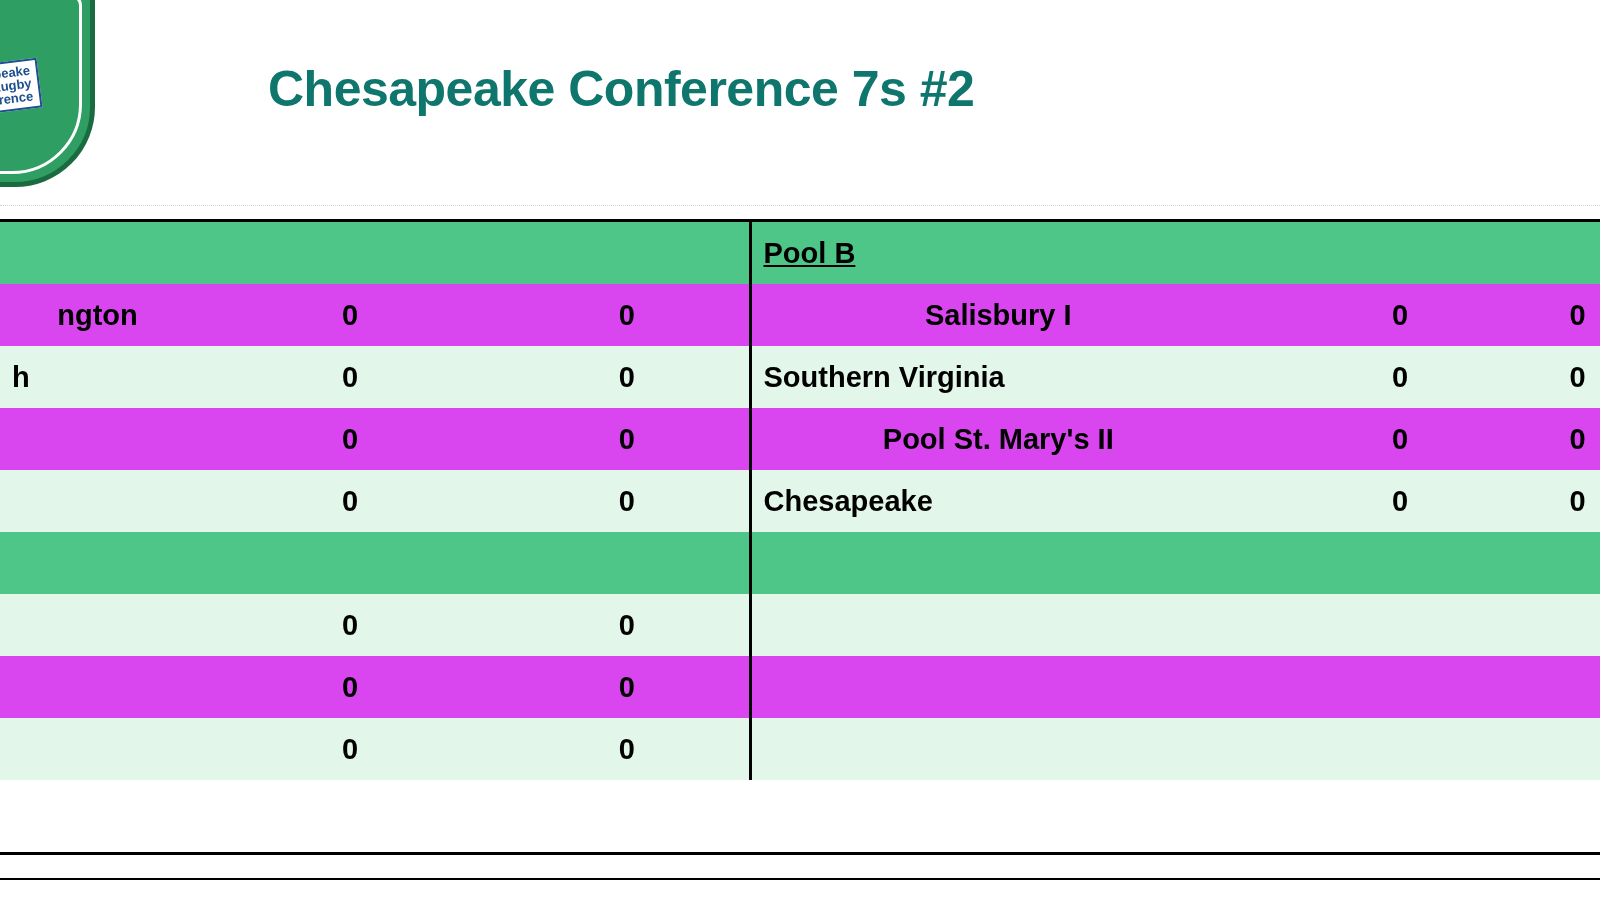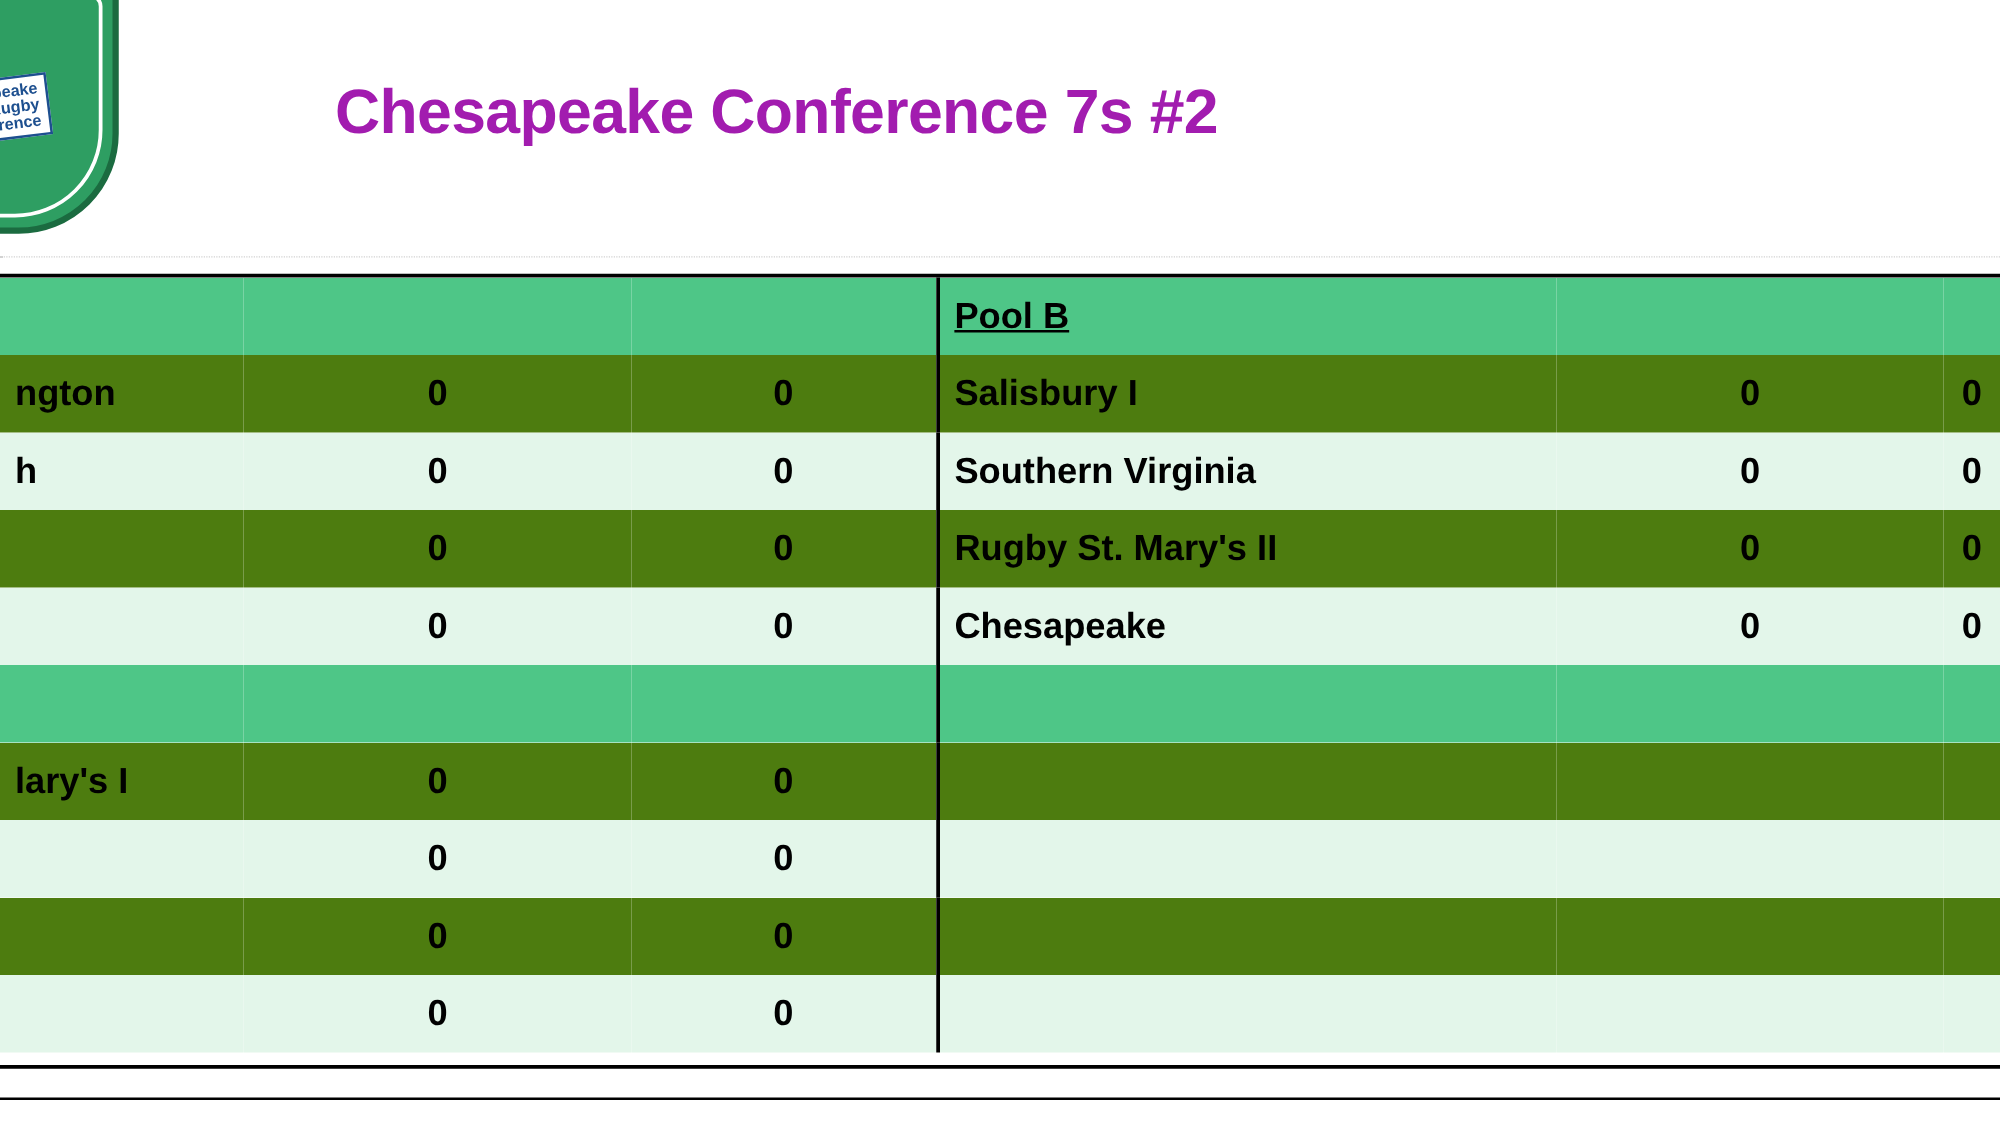--- a/index.html
+++ b/index.html
@@ -66,21 +66,21 @@
     font-family: "Liberation Sans", sans-serif;
   }
 
   
   .doc-title {
     position: absolute;
     left: 268px;
     top: 60px;
     font-size: 50px;
     font-weight: 700;
-    color: #a21caf;
+    color: #0f766e;
     letter-spacing: -0.5px;
     white-space: nowrap;
     font-family: "Liberation Sans", sans-serif;
   }
 
   
   .dotted-rule {
     position: absolute;
     left: 0;
     top: 205px;
@@ -120,21 +120,21 @@
   col.c-num1-l { width: 310px; }
   col.c-num2-l { width: 245px; }
   col.c-name-r { width: 495px; }
   col.c-num1-r { width: 310px; }
   col.c-num2-r { width: 45px; }
 
   .row-header td {
     background: #4ec687;
     height: 62px;
   }
-  .row-white td { background: #4d7c0f; }
+  .row-white td { background: #d946ef; text-align: center; }
   .row-tint td  { background: #e3f6ea; }
 
   .pool-label {
     text-decoration: underline;
     font-size: 29px;
     font-weight: 700;
   }
 
   .num-blue   { color: #1111e0; text-align: center; }
   .num-purple { color: #b611c9; text-align: center; }
@@ -219,21 +219,21 @@
           <td class="num-blue">0</td>
           <td class="num-purple">0</td>
           <td class="divider-left">Southern Virginia</td>
           <td class="num-blue">0</td>
           <td class="num-purple">0</td>
         </tr>
         <tr class="row-white">
           <td></td>
           <td class="num-blue">0</td>
           <td class="num-purple">0</td>
-          <td class="divider-left">Rugby St. Mary's II</td>
+          <td class="divider-left">Pool St. Mary's II</td>
           <td class="num-blue">0</td>
           <td class="num-purple">0</td>
         </tr>
         <tr class="row-tint">
           <td></td>
           <td class="num-blue">0</td>
           <td class="num-purple">0</td>
           <td class="divider-left">Chesapeake</td>
           <td class="num-blue">0</td>
           <td class="num-purple">0</td>
@@ -241,28 +241,20 @@
 
         <tr class="row-header">
           <td></td>
           <td></td>
           <td></td>
           <td class="divider-left"></td>
           <td></td>
           <td></td>
         </tr>
 
-        <tr class="row-white">
-          <td>lary's I</td>
-          <td class="num-blue">0</td>
-          <td class="num-purple">0</td>
-          <td class="divider-left"></td>
-          <td class="num-blue"></td>
-          <td class="num-purple"></td>
-        </tr>
         <tr class="row-tint">
           <td></td>
           <td class="num-blue">0</td>
           <td class="num-purple">0</td>
           <td class="divider-left"></td>
           <td class="num-blue"></td>
           <td class="num-purple"></td>
         </tr>
         <tr class="row-white">
           <td></td>

